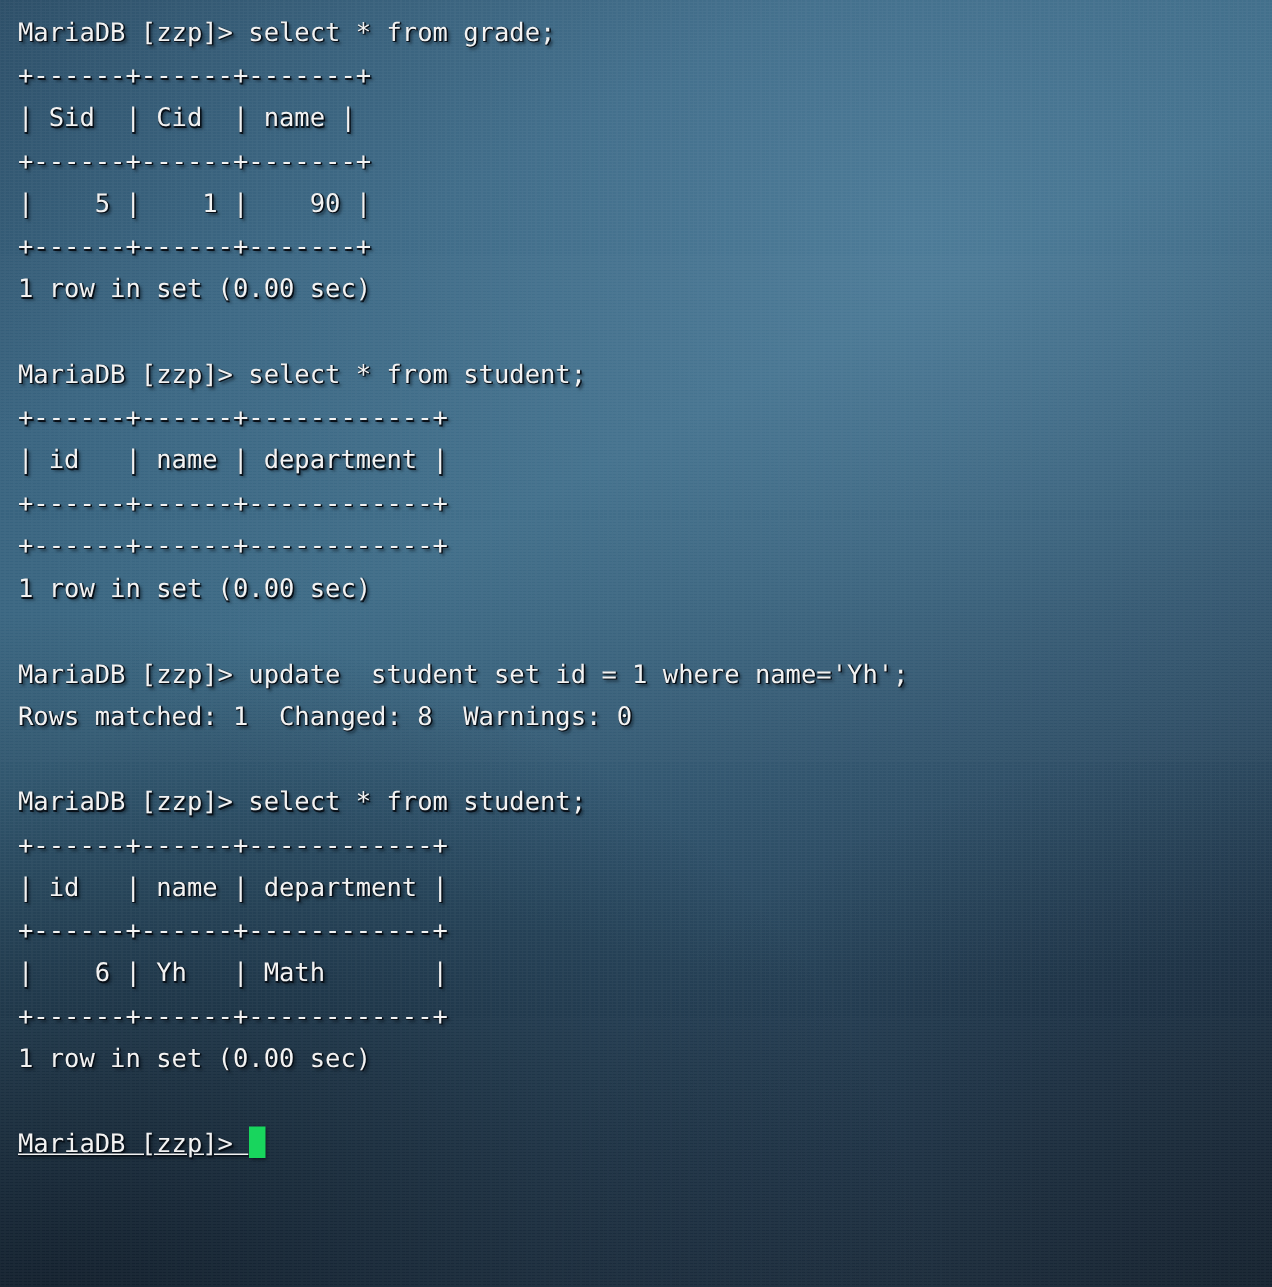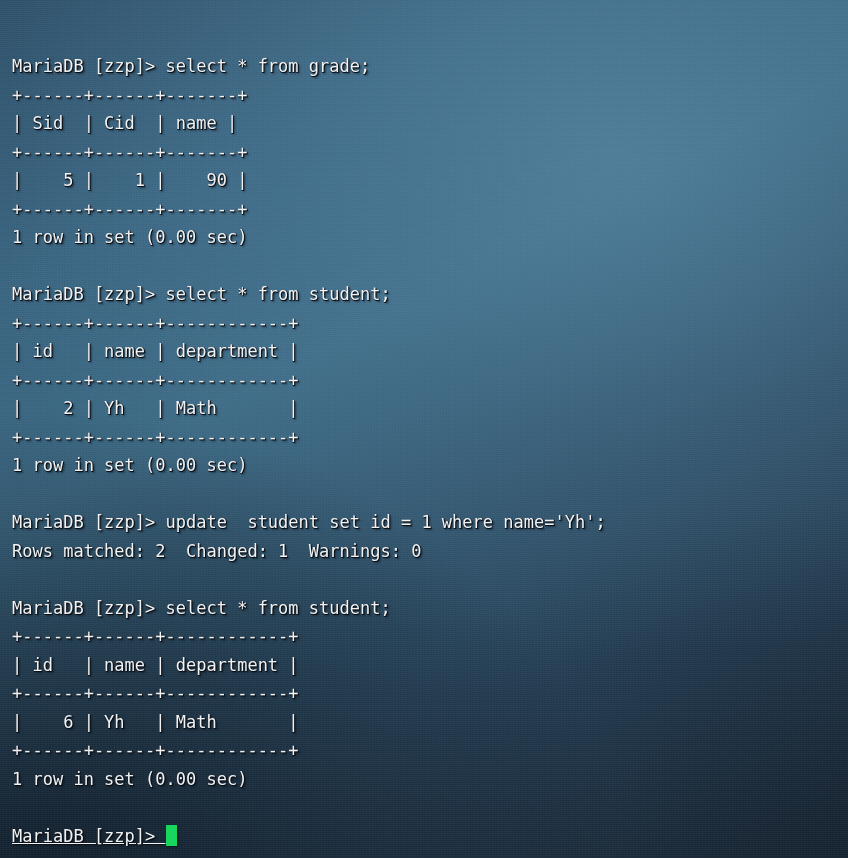--- a/index.html
+++ b/index.html
@@ -44,21 +44,20 @@
     background-image:
       repeating-linear-gradient(0deg, rgba(255,255,255,0.9) 0px, rgba(255,255,255,0.9) 1px, rgba(0,0,0,0) 1px, rgba(0,0,0,0) 2px),
       repeating-linear-gradient(90deg, rgba(255,255,255,0.7) 0px, rgba(255,255,255,0.7) 1px, rgba(0,0,0,0) 1px, rgba(0,0,0,0) 3px);
   }
   #screen {
     position: absolute;
     left: 12px;
     top: 8px;
     right: 0;
     z-index: 2;
-    margin-top: 44px;
   }
   .line {
     white-space: pre;
     height: 28.5px;
     text-shadow:
        1px 1px 0 rgba(8,16,24,0.95),
        1px 0   0 rgba(8,16,24,0.55),
        0   1px 0 rgba(8,16,24,0.70),
        2px 2px 2px rgba(6,12,20,0.55);
   }
@@ -90,27 +89,26 @@
     <div class="line">+------+------+-------+</div>
     <div class="line">|    5 |    1 |    90 |</div>
     <div class="line">+------+------+-------+</div>
     <div class="line">1 row in set (0.00 sec)</div>
     <div class="line blank"></div>
 
     <div class="line">MariaDB [zzp]&gt; select * from student;</div>
     <div class="line">+------+------+------------+</div>
     <div class="line">| id   | name | department |</div>
     <div class="line">+------+------+------------+</div>
-    <div class="line">|    2 | Yh   | Math       |</div>
     <div class="line">+------+------+------------+</div>
     <div class="line">1 row in set (0.00 sec)</div>
     <div class="line blank"></div>
 
     <div class="line">MariaDB [zzp]&gt; update  student set id = 1 where name='Yh';</div>
-    <div class="line">Rows matched: 2  Changed: 1  Warnings: 0</div>
+    <div class="line">Rows matched: 1  Changed: 8  Warnings: 0</div>
     <div class="line blank"></div>
 
     <div class="line">MariaDB [zzp]&gt; select * from student;</div>
     <div class="line">+------+------+------------+</div>
     <div class="line">| id   | name | department |</div>
     <div class="line">+------+------+------------+</div>
     <div class="line">|    6 | Yh   | Math       |</div>
     <div class="line">+------+------+------------+</div>
     <div class="line">1 row in set (0.00 sec)</div>
     <div class="line blank"></div>

